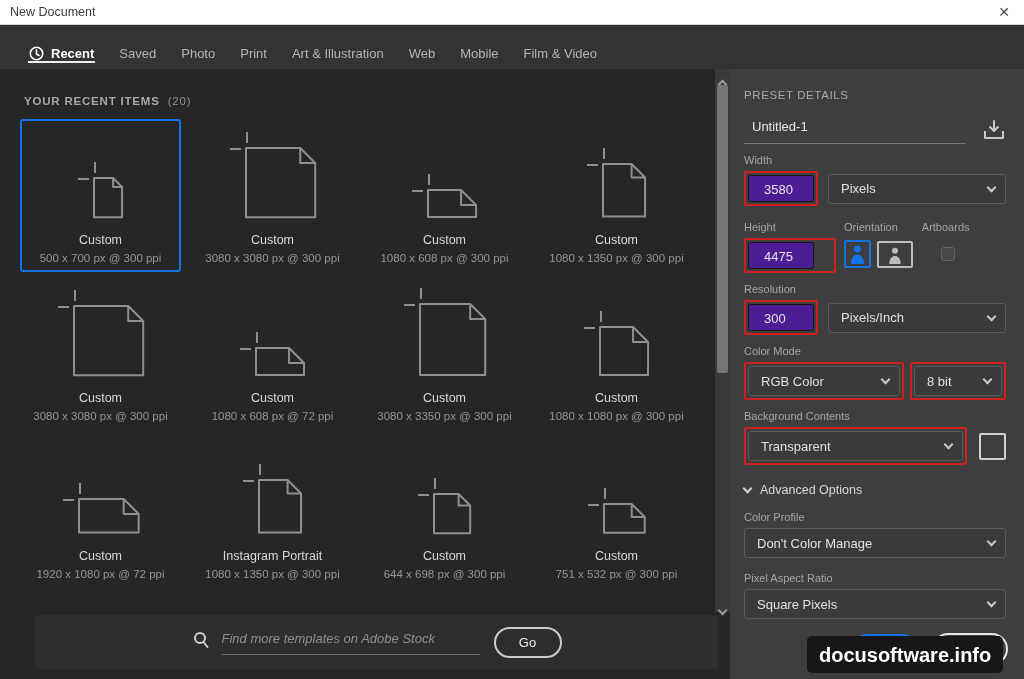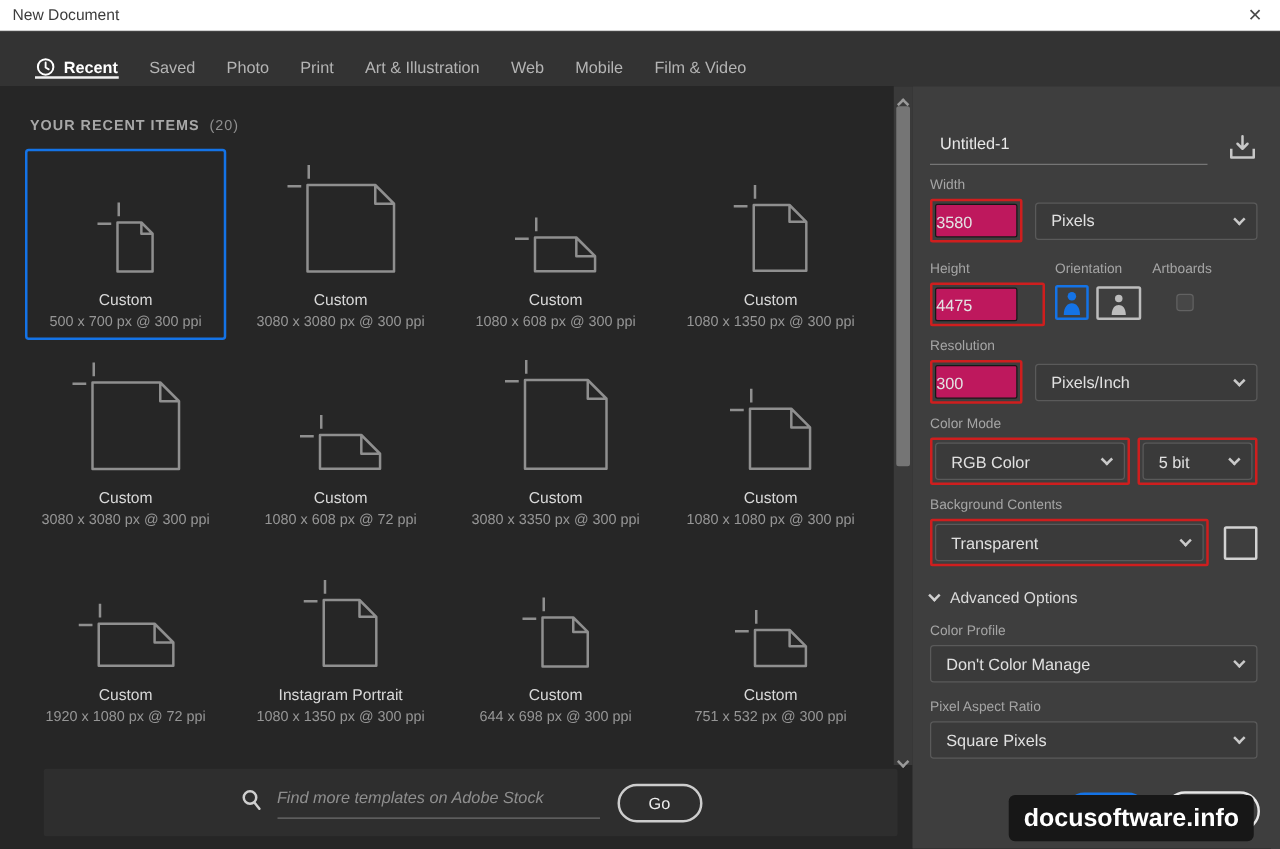--- a/index.html
+++ b/index.html
@@ -66,23 +66,23 @@
   .right { flex:0 0 294px; background:#3e3e3e; position:relative;
            padding:20px 18px 0 14px; font-size:13px; }
   .sechead { font-size:11.5px; letter-spacing:.6px; color:#a9a9a9; }
   .namerow { display:flex; align-items:center; margin-top:14px; }
   .namefield { flex:1; color:#e8e8e8; font-size:13px; padding:4px 0 9px 8px;
                border-bottom:1px solid #757575; margin-right:16px; }
   .dlicon { width:24px; height:22px; cursor:pointer; }
   .flabel { font-size:11px; color:#a5a5a5; margin-top:10px; margin-bottom:5px; }
   .row { display:flex; align-items:center; }
   .redbox { border:2px solid #cf1e1e; padding:2px; border-radius:2px; display:flex; }
-  .numinput { width:66px; height:27px; background:#be185d; border:1px solid #171717;
+  .numinput { width:66px; height:27px; background:#4c1d95; border:1px solid #171717;
               border-radius:2px; color:#e3e3e3; font-size:13px; line-height:27px;
-              }
+              padding-left:15px; }
   .select { height:30px; background:#3a3a3a; border:1px solid #5a5a5a; border-radius:3px;
             display:flex; align-items:center; color:#e0e0e0; font-size:13px;
             padding:0 10px 0 12px; cursor:pointer; }
   .select .chev { border-color:#c9c9c9; margin-left:auto; margin-top:-3px; }
   .grow { flex:1; }
   .gap10 { width:10px; flex:0 0 auto; }
 
   .hrow { display:flex; margin-top:15px; }
   .hcol { width:92px; flex:0 0 auto; }
   .ocol { margin-left:8px; }
@@ -302,20 +302,21 @@
             <span class="searchline">
               <span class="ph">Find more templates on Adobe Stock</span>
             </span>
           </div>
           <div class="gobtn">Go</div>
         </div>
       </div>
     </div>
 
     <div class="right">
+      <div class="sechead">PRESET DETAILS</div>
 
       <div class="namerow">
         <div class="namefield">Untitled-1</div>
         <span class="dlicon">
           <svg width="24" height="22" viewBox="0 0 24 22">
             <path d="M12 2 L12 11 M8 8 L12 12 L16 8" fill="none" stroke="#c8c8c8" stroke-width="2" stroke-linejoin="round" stroke-linecap="round"></path>
             <path d="M3 12 L3 19 L21 19 L21 12" fill="none" stroke="#c8c8c8" stroke-width="2" stroke-linejoin="round"></path>
           </svg>
         </span>
       </div>
@@ -378,21 +379,21 @@
       <div class="row">
         <span class="redbox grow">
           <div class="select grow">
             <span>RGB Color</span>
             <span class="chev"></span>
           </div>
         </span>
         <span class="gap10" style="width:6px"></span>
         <span class="redbox">
           <div class="select" style="width:88px">
-            <span>5 bit</span>
+            <span>8 bit</span>
             <span class="chev"></span>
           </div>
         </span>
       </div>
 
       <div class="flabel">Background Contents</div>
       <div class="row">
         <span class="redbox grow">
           <div class="select grow">
             <span>Transparent</span>

